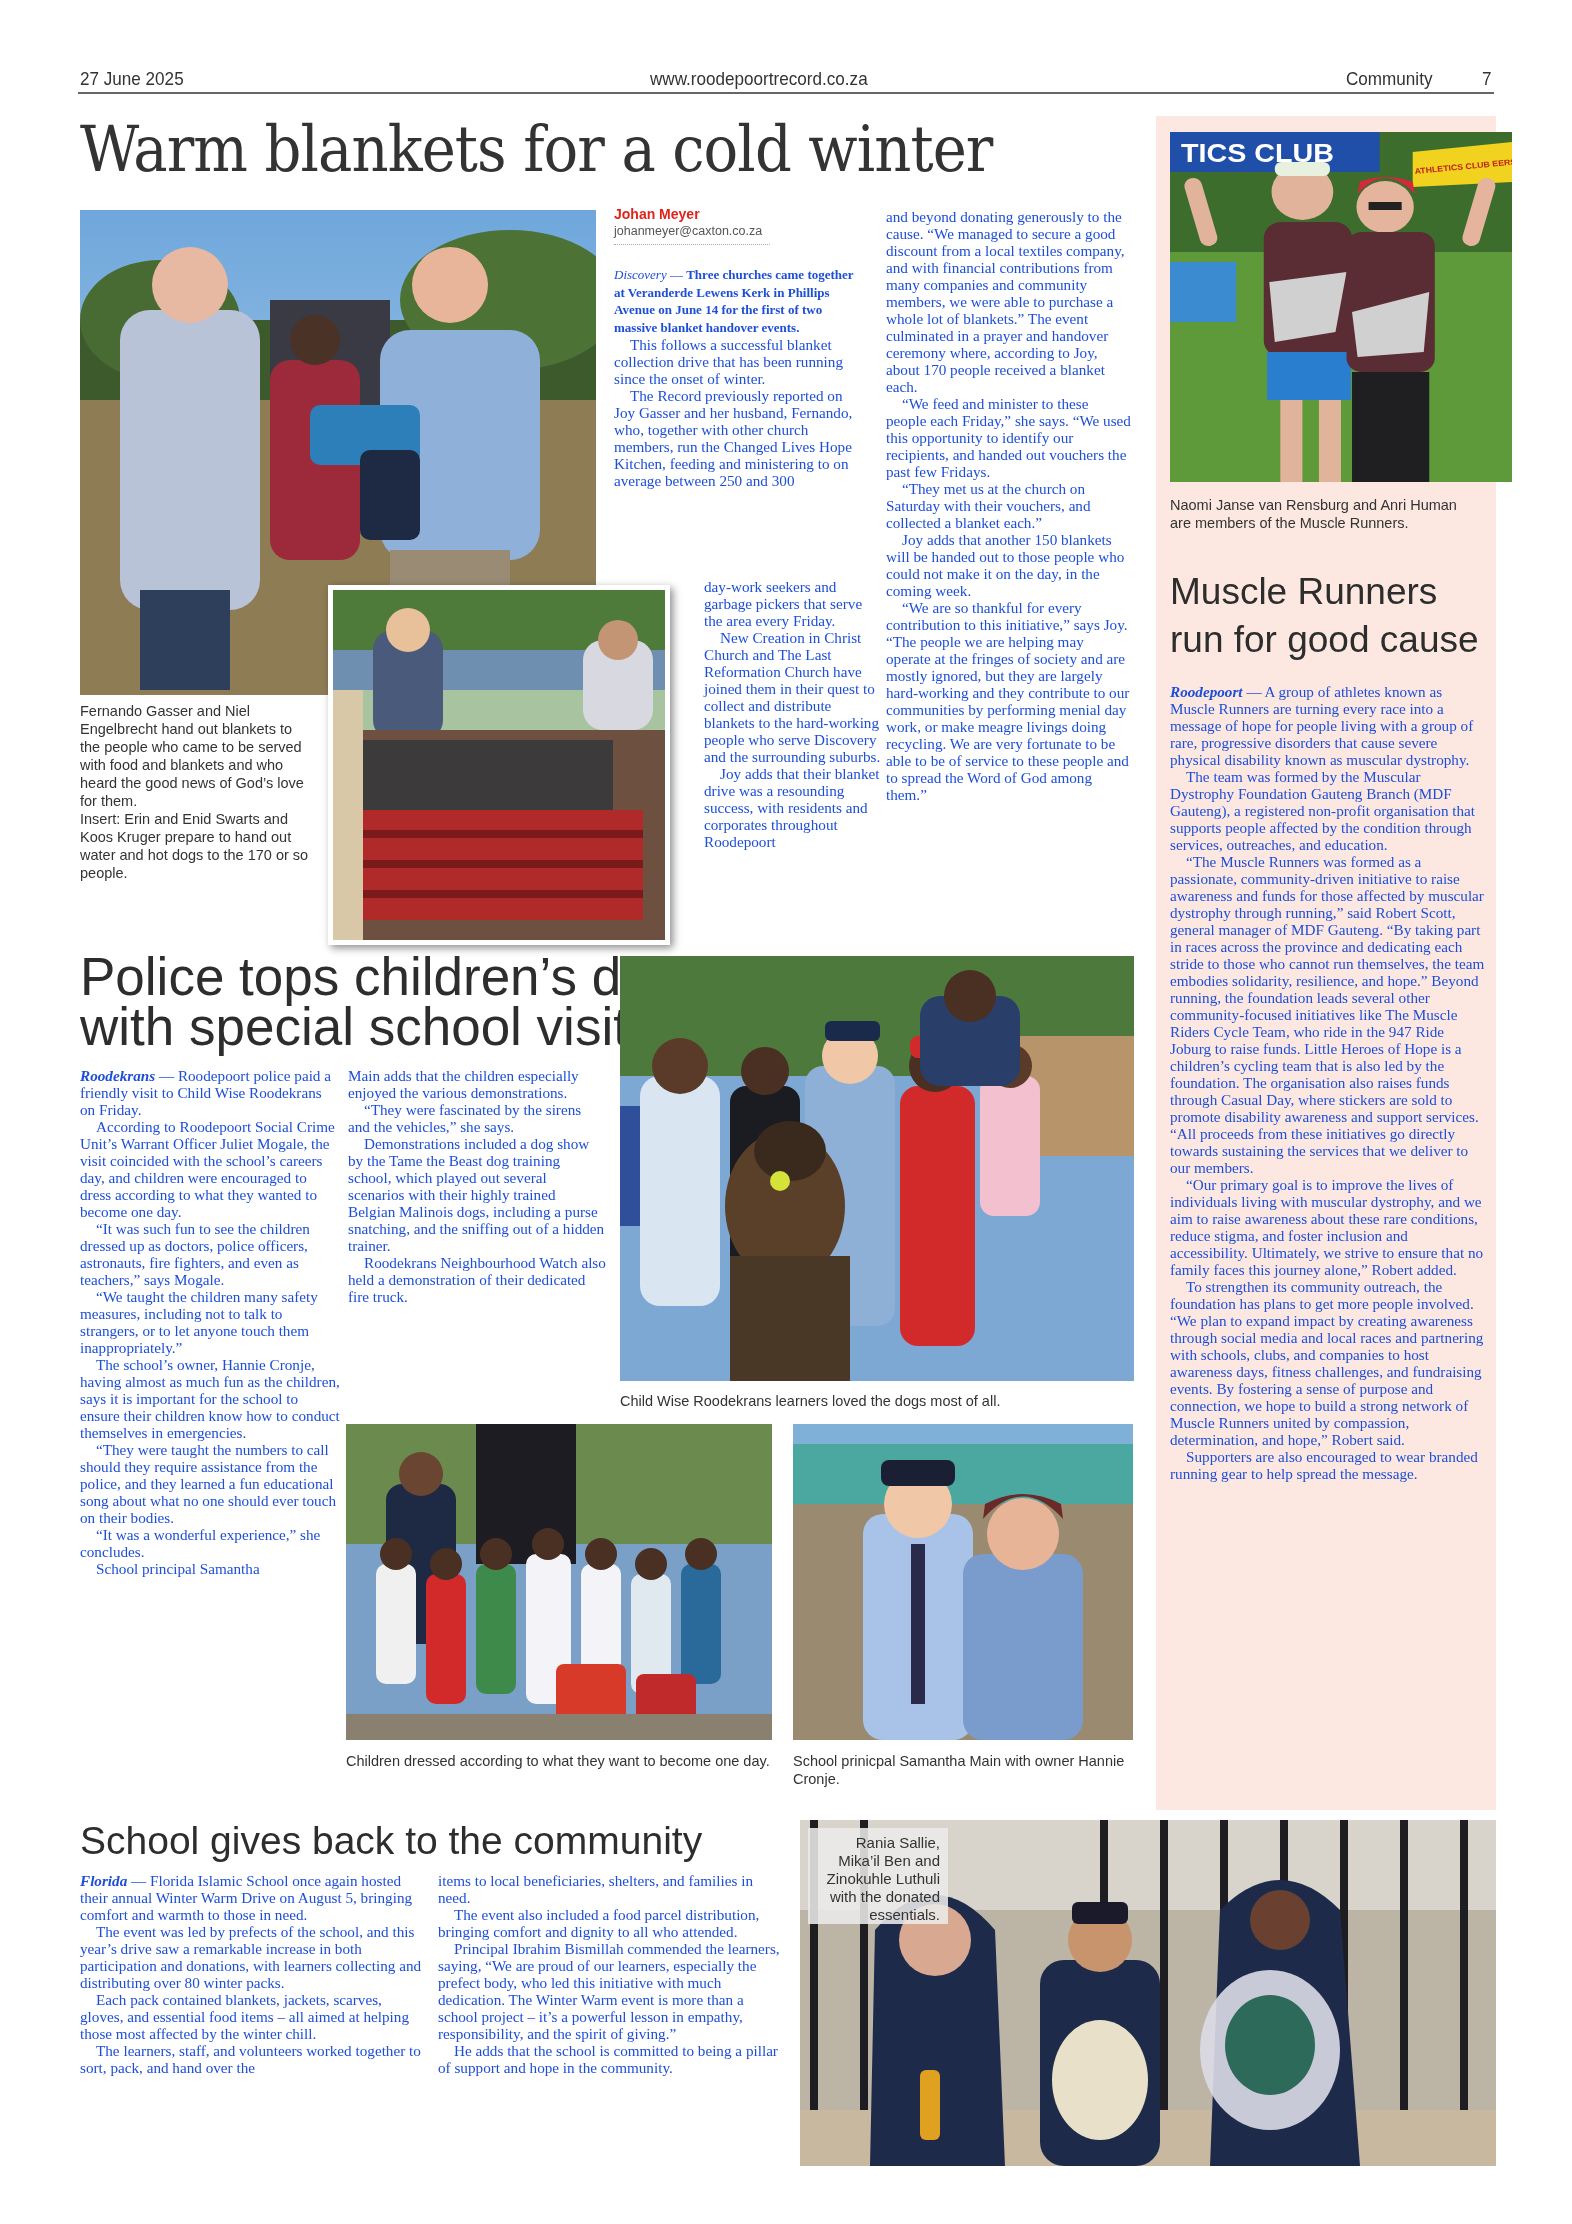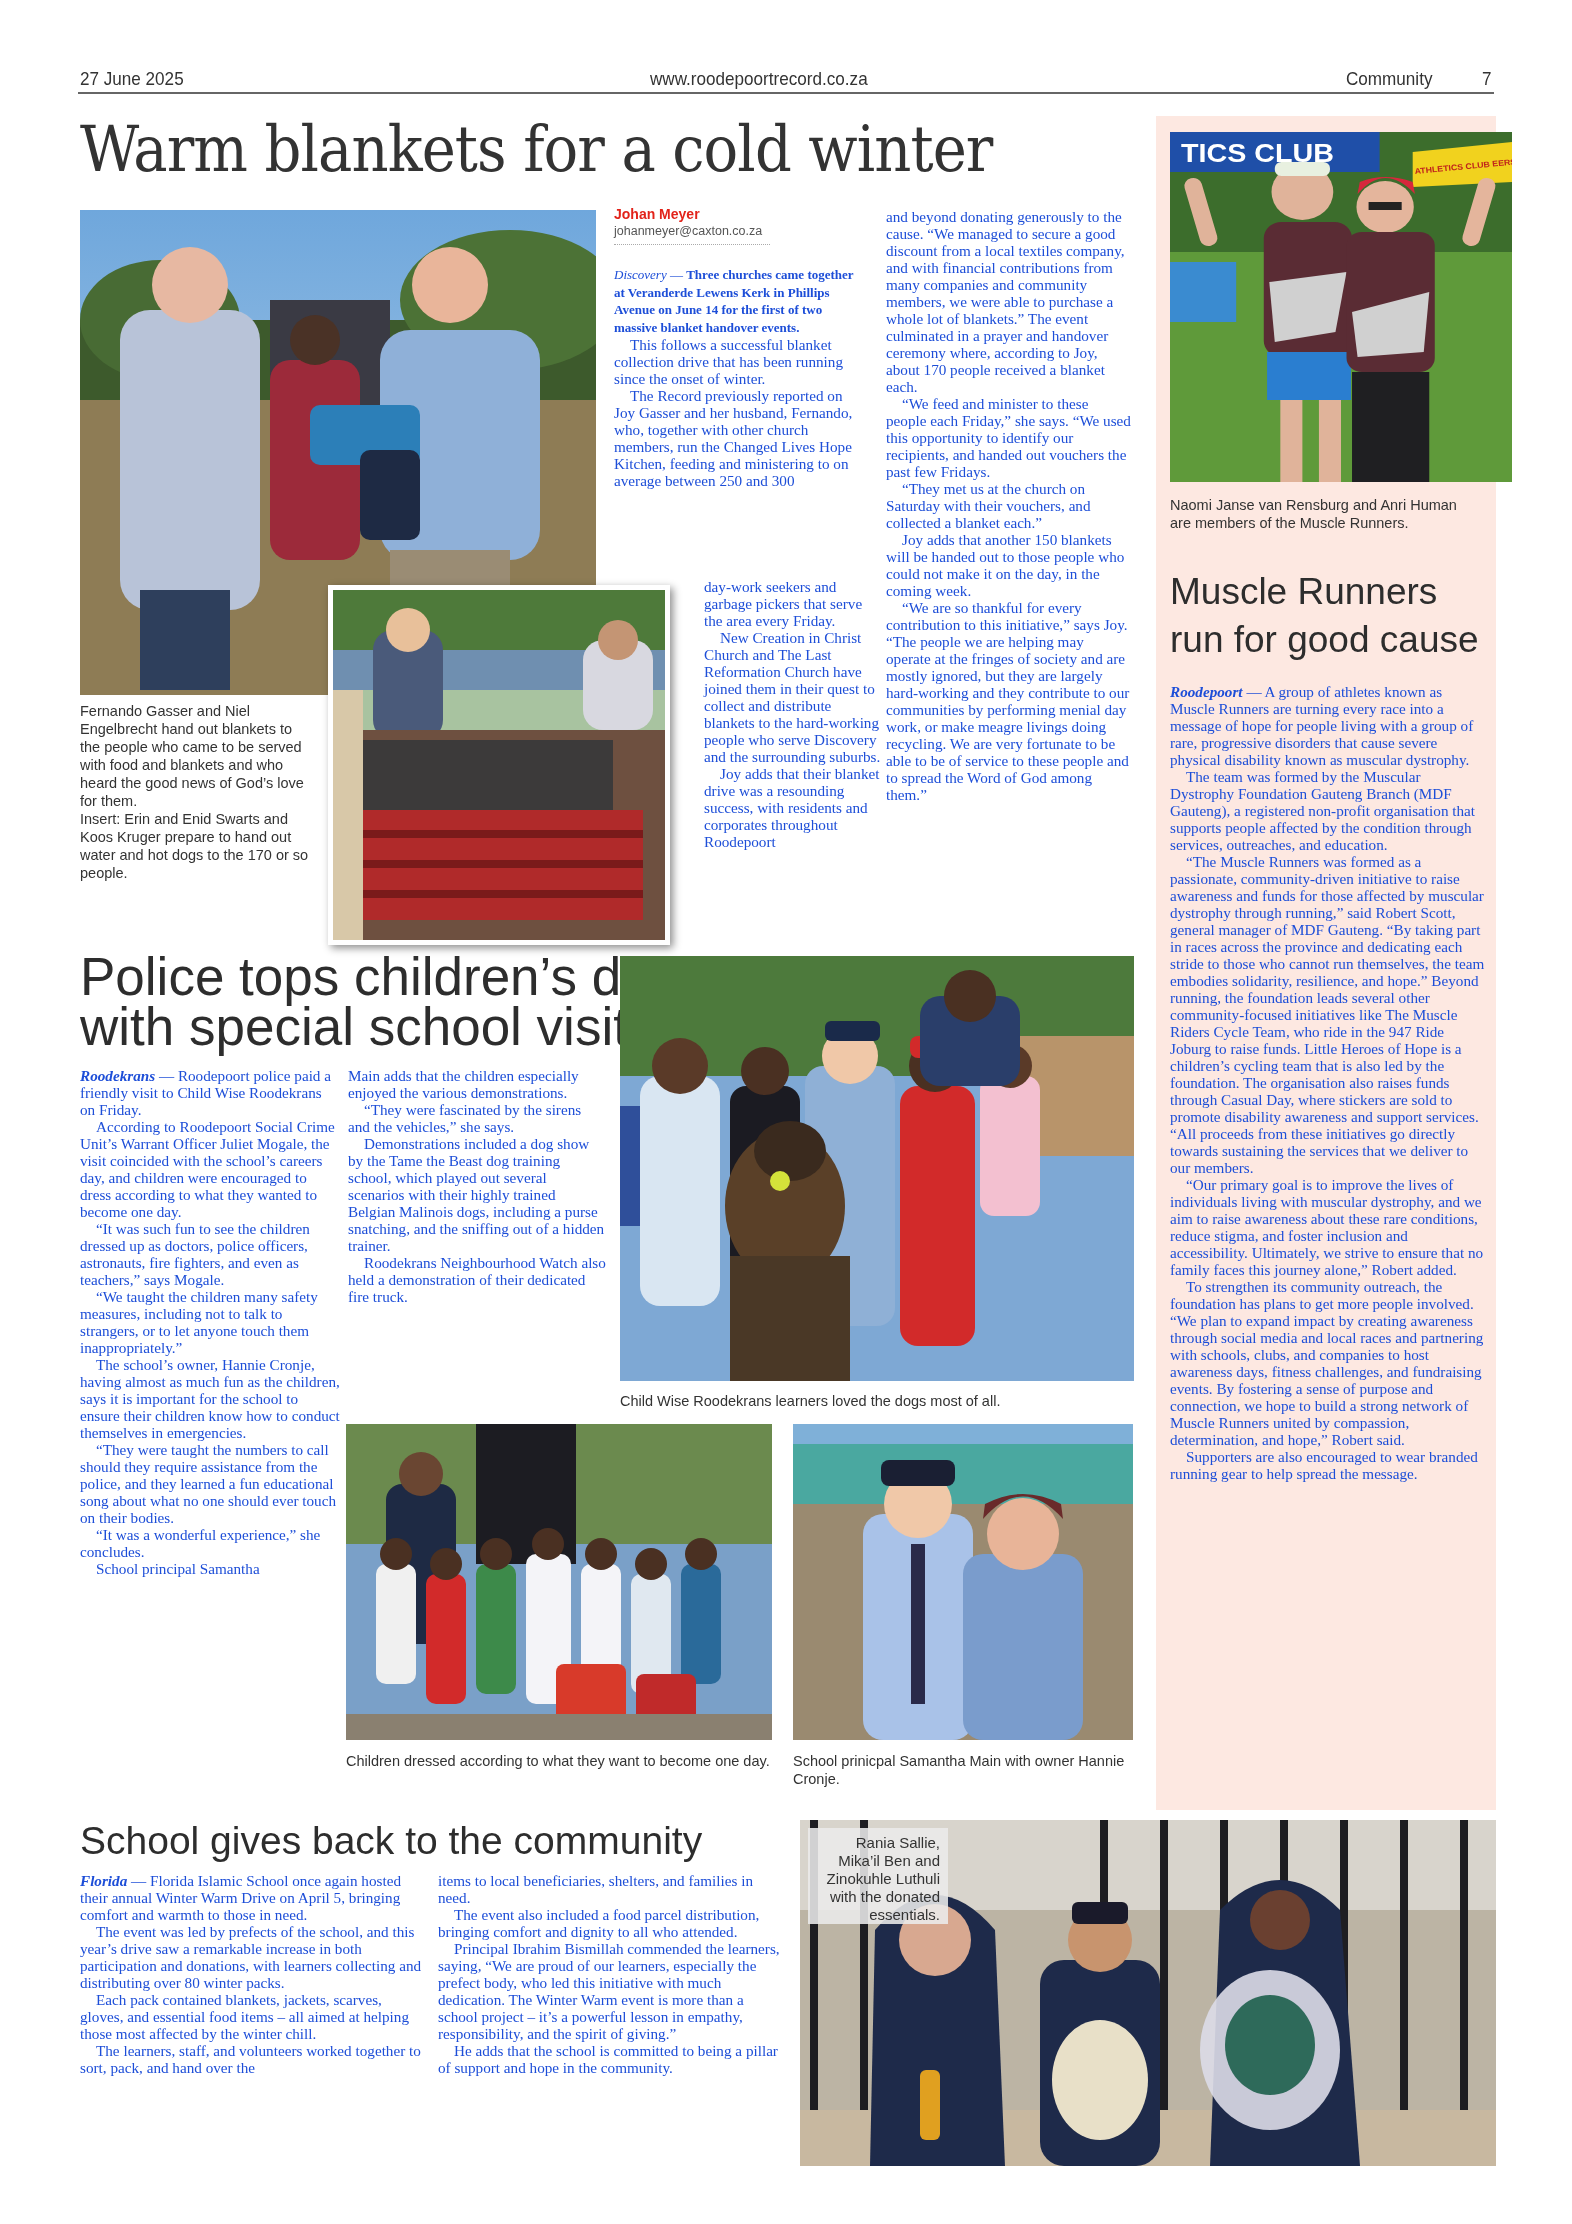--- a/index.html
+++ b/index.html
@@ -235,21 +235,21 @@
     <rect x="118" y="120" width="14" height="160" fill="#2a2a4a"></rect>
     <rect x="170" y="130" width="120" height="186" rx="20" fill="#7a9ccc"></rect>
     <circle cx="230" cy="110" r="36" fill="#e8b498"></circle>
     <path d="M190 95 Q230 50 270 95 L268 80 Q230 60 192 80 Z" fill="#6a2a2a"></path>
   </svg>
 </div>
 <div class="abs cap" style="left:793px;top:1752px;width:340px;">School prinicpal Samantha Main with owner Hannie Cronje.</div>
 
 <div class="abs h2" style="left:80px;top:1816px;font-size:39px;">School gives back to the community</div>
 <div class="abs body" style="left:80px;top:1872px;width:345px;">
-  <p class="first"><span class="dateline">Florida</span> — <span>Florida Islamic School once again hosted their annual Winter Warm Drive on April 5, bringing comfort and warmth to those in need.</span></p>
+  <p class="first"><span class="dateline">Florida</span> — <span>Florida Islamic School once again hosted their annual Winter Warm Drive on August 5, bringing comfort and warmth to those in need.</span></p>
   <p>The event was led by prefects of the school, and this year’s drive saw a remarkable increase in both participation and donations, with learners collecting and distributing over 80 winter packs.</p>
   <p>Each pack contained blankets, jackets, scarves, gloves, and essential food items – all aimed at helping those most affected by the winter chill.</p>
   <p>The learners, staff, and volunteers worked together to sort, pack, and hand over the</p>
 </div>
 <div class="abs body" style="left:438px;top:1872px;width:345px;">
   <p class="first">items to local beneficiaries, shelters, and families in need.</p>
   <p>The event also included a food parcel distribution, bringing comfort and dignity to all who attended.</p>
   <p>Principal Ibrahim Bismillah commended the learners, saying, “We are proud of our learners, especially the prefect body, who led this initiative with much dedication. The Winter Warm event is more than a school project – it’s a powerful lesson in empathy, responsibility, and the spirit of giving.”</p>
   <p>He adds that the school is committed to being a pillar of support and hope in the community.</p>
 </div>

